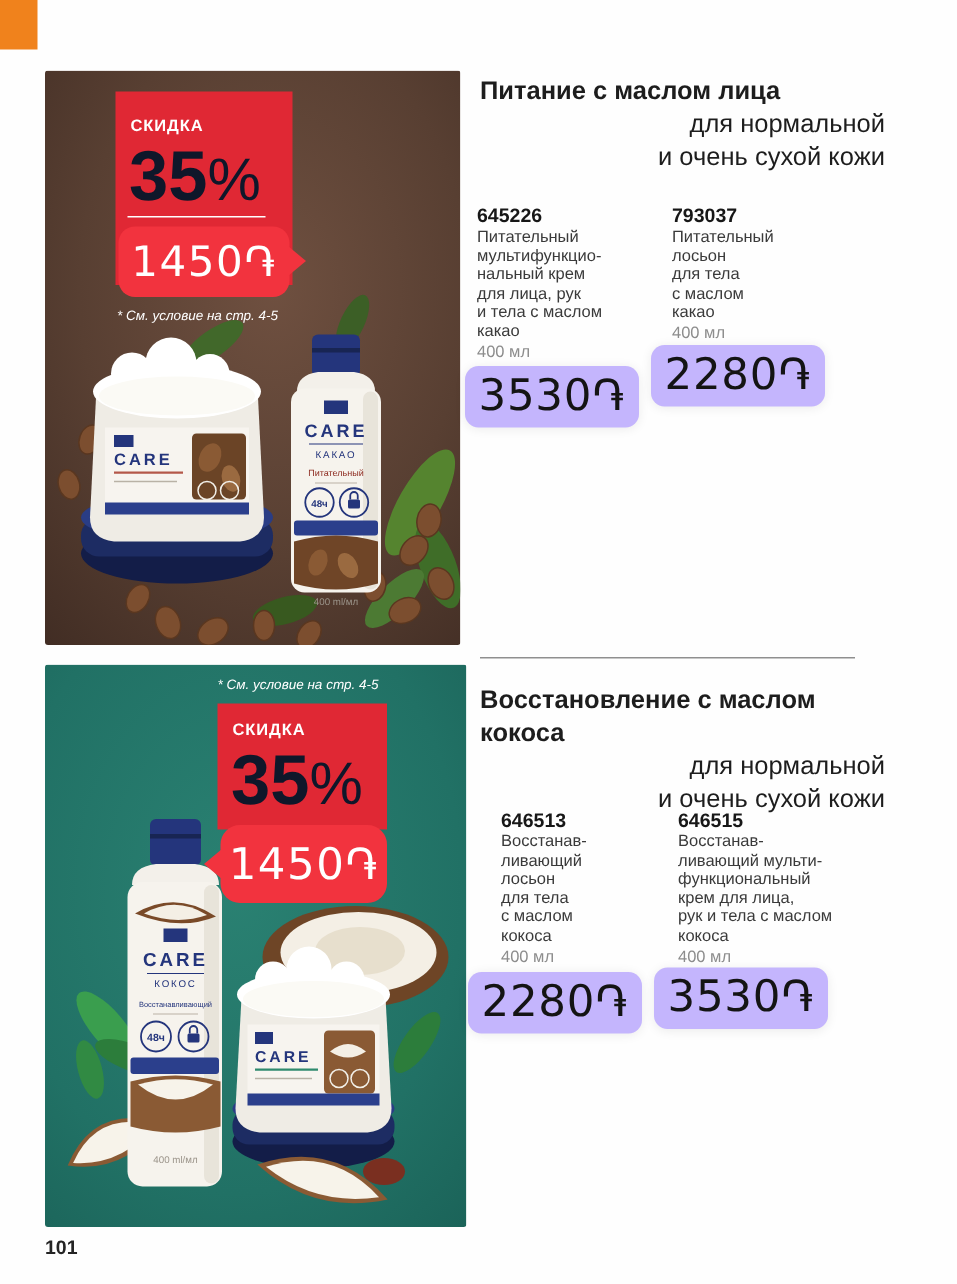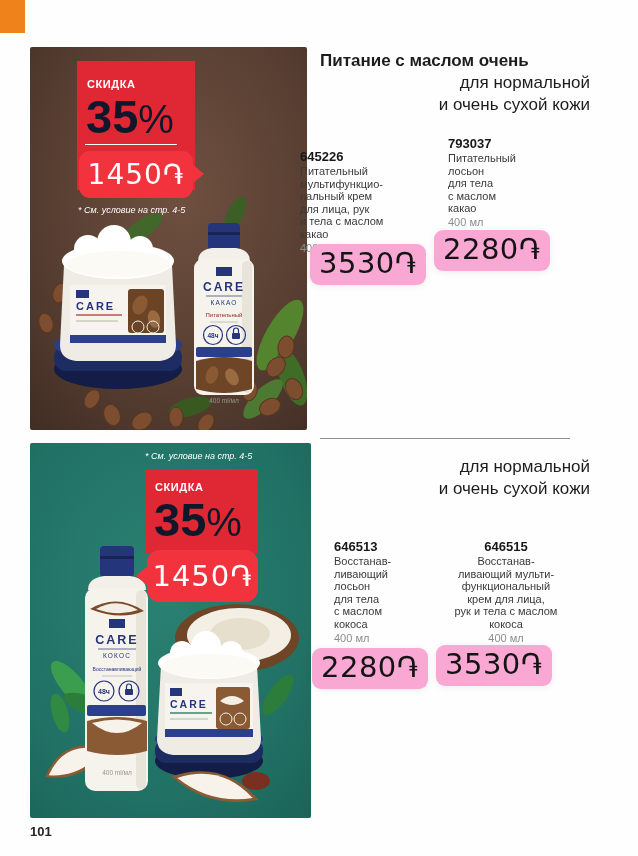--- a/index.html
+++ b/index.html
@@ -53,26 +53,26 @@
   
   .section-title{position:absolute;left:320px;width:270px;font-size:17px;line-height:22px;color:#1d1d1d;}
   .section-title .t{font-weight:bold;}
   .section-title .sub{white-space:pre-line;text-align:right;}
   .divider{position:absolute;left:320px;top:438px;width:250px;height:1px;background:#8f8f8f;}
 
   .product{position:absolute;width:132px;font-size:11px;line-height:12.6px;color:#3a3a3a;}
   .product .code{font-weight:bold;font-size:13px;line-height:15px;color:#171717;margin-bottom:1px;}
   .product .desc{white-space:pre-line;}
   .product .vol{color:#8d8d8d;margin-top:1px;}
-  .p-s1a{left:300px;top:136px;margin-top:13px;}
+  .p-s1a{left:318px;top:136px;}
   .p-s1b{left:448px;top:136px;}
   .p-s2a{left:334px;top:539px;}
-  .p-s2b{left:440px;top:539px;text-align:center;}
-
-  .price{position:absolute;background:#f9a8d4;border-radius:9px;padding:2px 9px 4px;
+  .p-s2b{left:452px;top:539px;}
+
+  .price{position:absolute;background:#c4b5fd;border-radius:9px;padding:2px 9px 4px;
          font-size:29px;letter-spacing:.5px;color:#141414;box-shadow:0 1px 7px rgba(0,0,0,.08);
          font-family:"DejaVu Sans",sans-serif;white-space:nowrap;}
   .price.pr1a{left:310px;top:244px;}
   .price.pr1b{left:434px;top:230px;}
   .price.pr2a{left:312px;top:648px;}
   .price.pr2b{left:436px;top:645px;}
 
   .page-number{position:absolute;left:30px;top:824px;font-size:13px;font-weight:bold;color:#242424;}
 
   
@@ -287,21 +287,21 @@
       <div class="skidka">СКИДКА</div>
       <div class="pct"><span>35</span><span class="sign">%</span></div>
       <div class="pill">
           <span>1450֏</span>
           <span class="tail"></span>
         </div>
     </div>
   </div>
 
   <div class="section-title" style="top:50px;">
-    <div class="t">Питание с маслом очень</div>
+    <div class="t">Питание с маслом лица</div>
     <div class="sub">для нормальной
 и очень сухой кожи</div>
   </div>
 
   <div class="product p-s1a">
     <div class="code">645226</div>
     <div class="desc">Питательный
 мультифункцио-
 нальный крем
 для лица, рук
@@ -318,20 +318,21 @@
 какао</div>
     <div class="vol">400 мл</div>
   </div>
 
   <div class="price pr1a">3530֏</div>
   <div class="price pr1b">2280֏</div>
 
   <div class="divider"></div>
 
   <div class="section-title" style="top:456px;">
+    <div class="t">Восстановление с маслом кокоса</div>
     <div class="sub">для нормальной
 и очень сухой кожи</div>
   </div>
 
   <div class="product p-s2a">
     <div class="code">646513</div>
     <div class="desc">Восстанав-
 ливающий
 лосьон
 для тела

